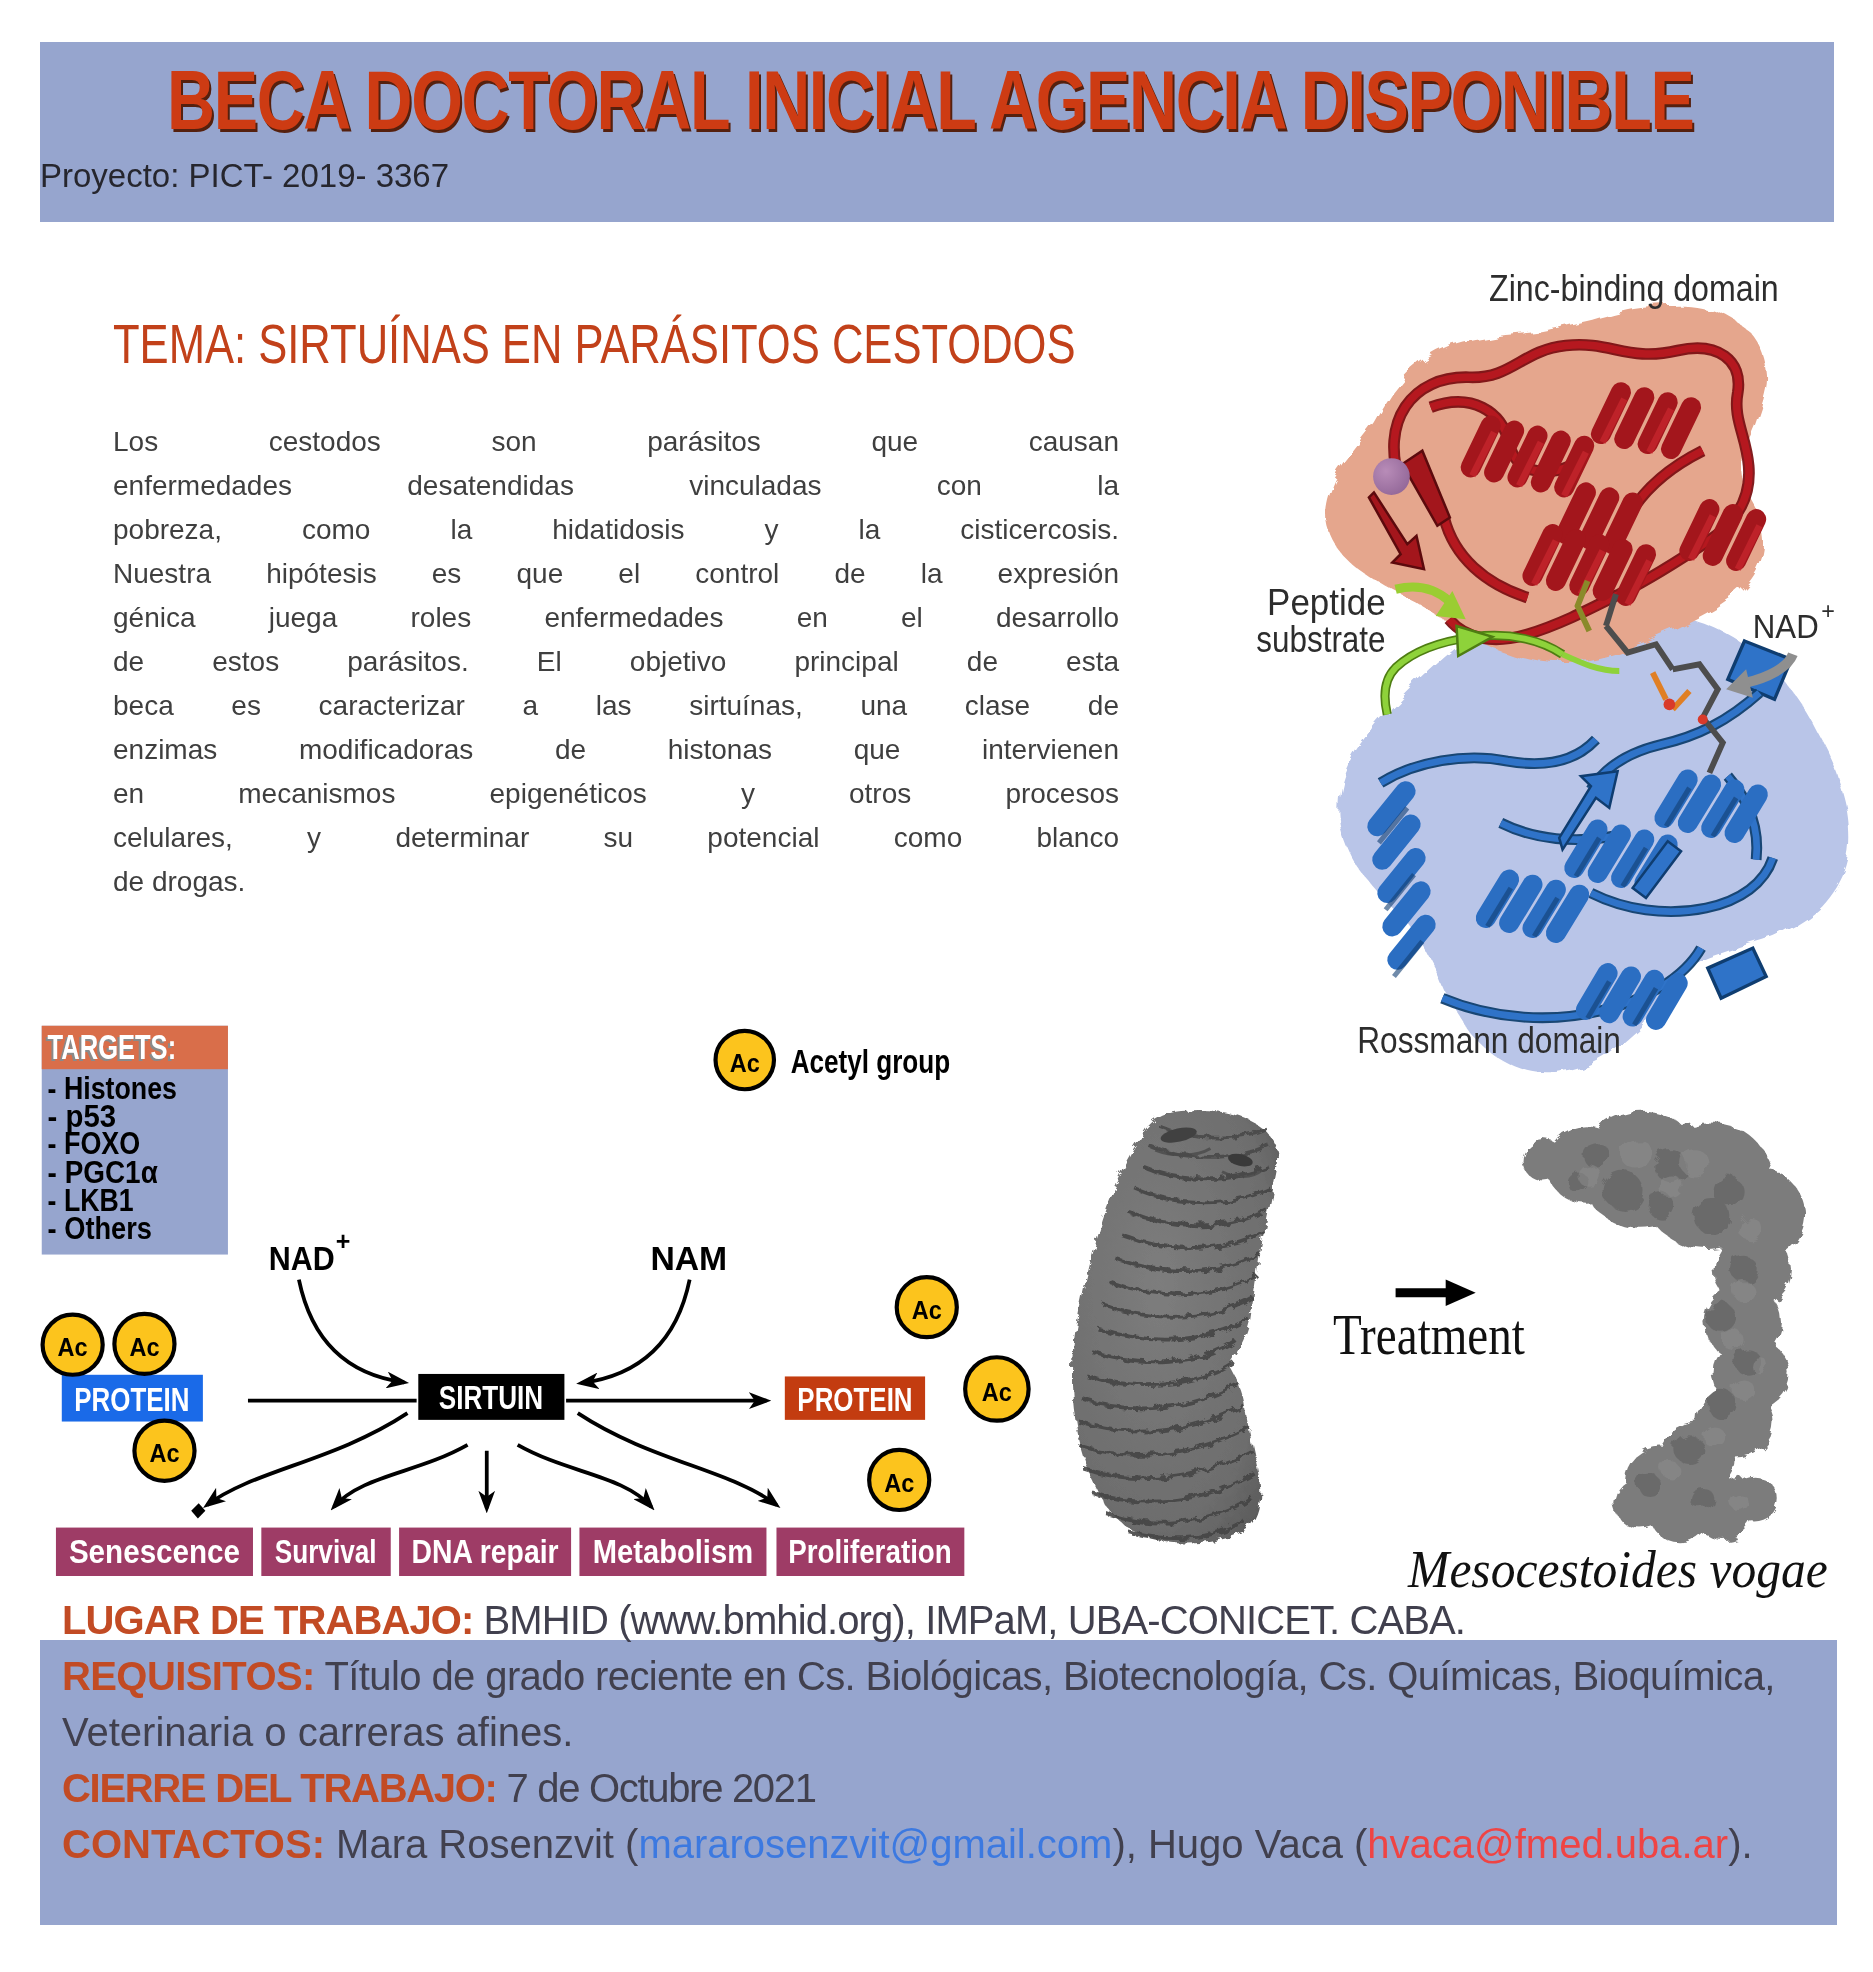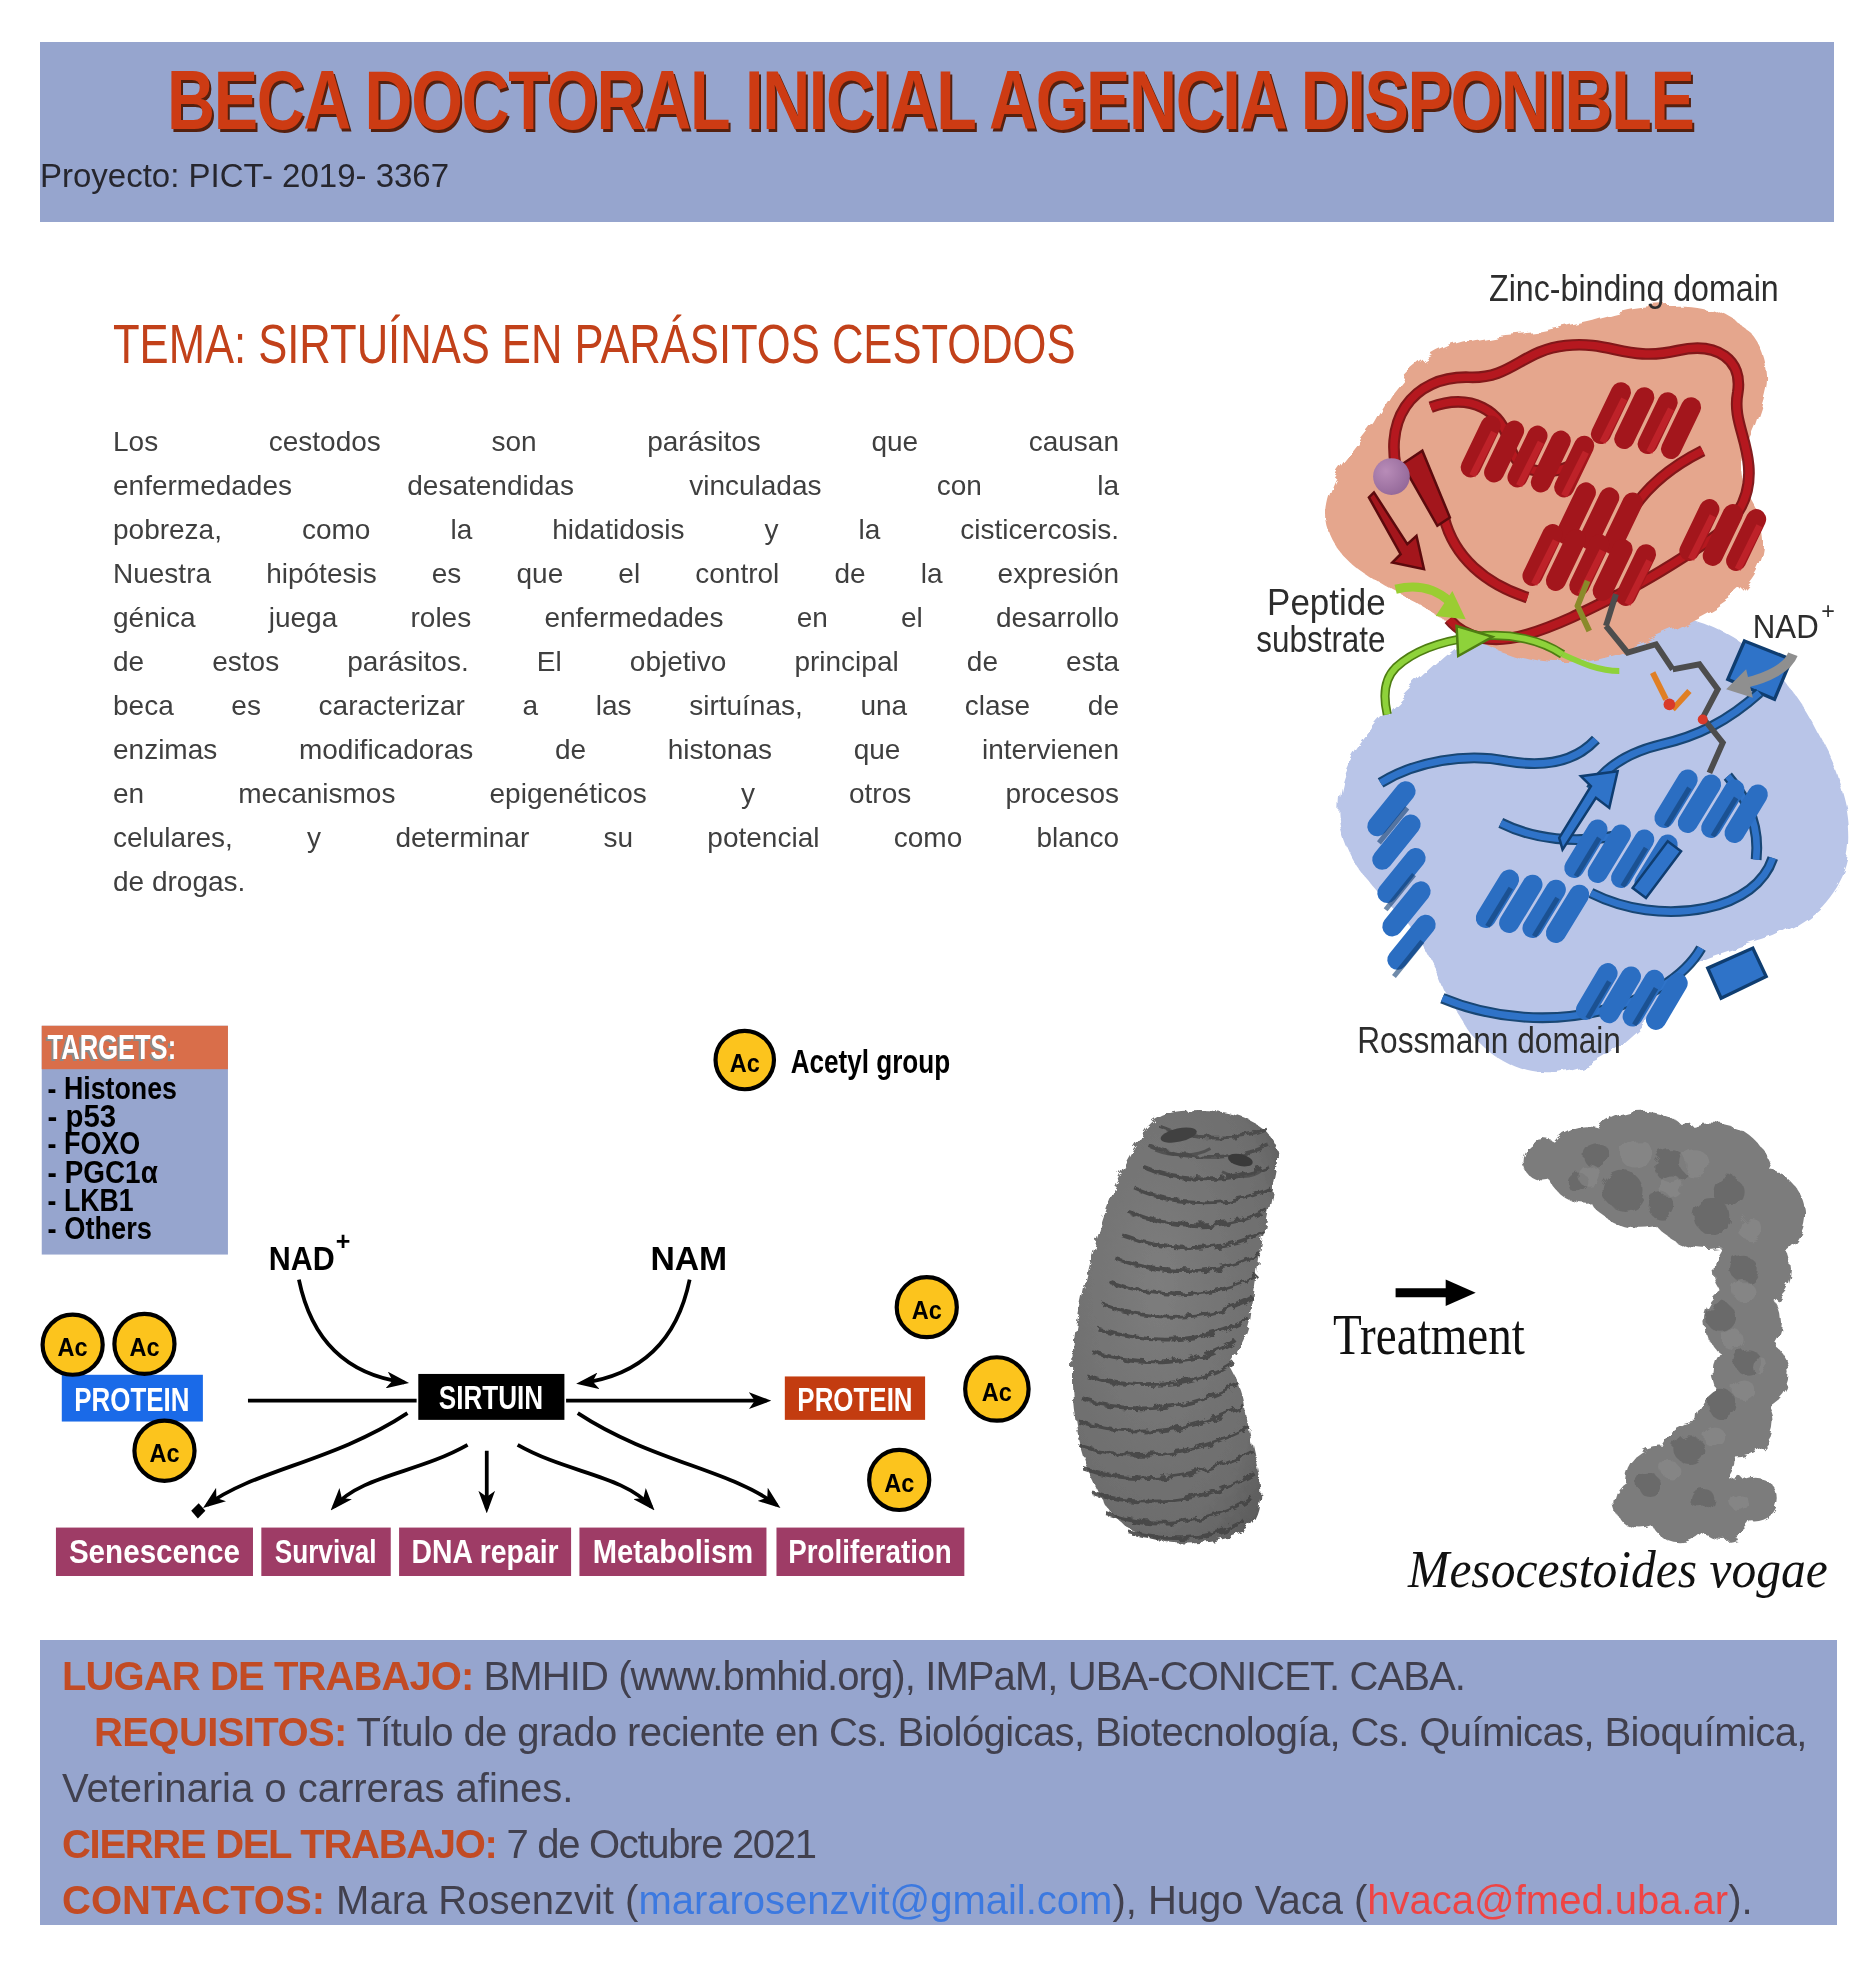--- a/index.html
+++ b/index.html
@@ -405,20 +405,20 @@
         <circle cx="2084" cy="1822" r="11"></circle>
       <circle cx="2108" cy="1650" r="10"></circle>
         <circle cx="2002" cy="1426" r="14"></circle>
     </g>
   </g>
 
   <text x="1687" y="1902" font-family="Liberation Serif" font-style="italic" font-size="62" fill="#111" textLength="503" lengthAdjust="spacingAndGlyphs">Mesocestoides vogae</text>
 </svg>
 
 <div class="abs" style="left:40px;top:1640px;width:1797px;height:285px;background:#96a5ce;"></div>
-<div class="abs" style="left:62px;top:1640px;width:1762px;font-size:40px;line-height:56px;color:#41404e;padding-top:8px;white-space:nowrap;">
+<div class="abs" style="left:62px;top:1584px;width:1762px;font-size:40px;line-height:56px;color:#41404e;padding-top:8px;white-space:nowrap;">
 <div style="letter-spacing:-0.9px;"><b style="color:#c24b24;">LUGAR DE TRABAJO:</b> BMHID (www.bmhid.org), IMPaM, UBA-CONICET. CABA.</div>
-<div style="letter-spacing:-0.6px;"><b style="color:#c24b24;margin-left:32px;">REQUISITOS:</b> Título de grado reciente en Cs. Biológicas, Biotecnología, Cs. Químicas, Bioquímica,</div>
+<div style="letter-spacing:-0.6px;"><b style="color:#c24b24;">REQUISITOS:</b> Título de grado reciente en Cs. Biológicas, Biotecnología, Cs. Químicas, Bioquímica,</div>
 <div>Veterinaria o carreras afines.</div>
 <div style="letter-spacing:-1.3px;"><b style="color:#c24b24;">CIERRE DEL TRABAJO:</b> 7 de Octubre 2021</div>
 <div><b style="color:#c24b24;">CONTACTOS:</b> Mara Rosenzvit (<span style="color:#3c79e0;">mararosenzvit@gmail.com</span>), Hugo Vaca (<span style="color:#ef4444;">hvaca@fmed.uba.ar</span>).</div>
 </div>
 
 
 </body></html>

